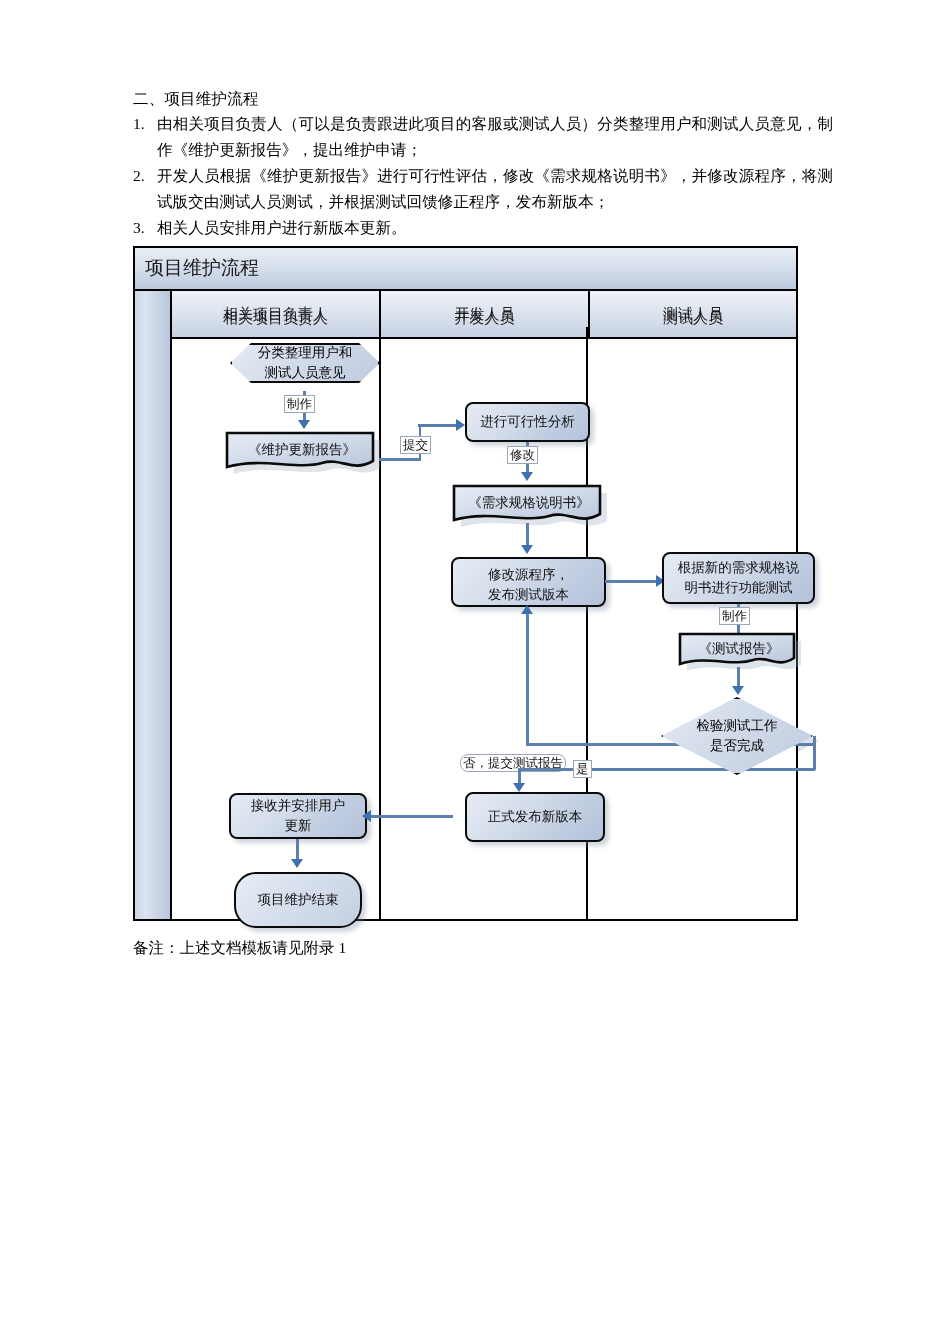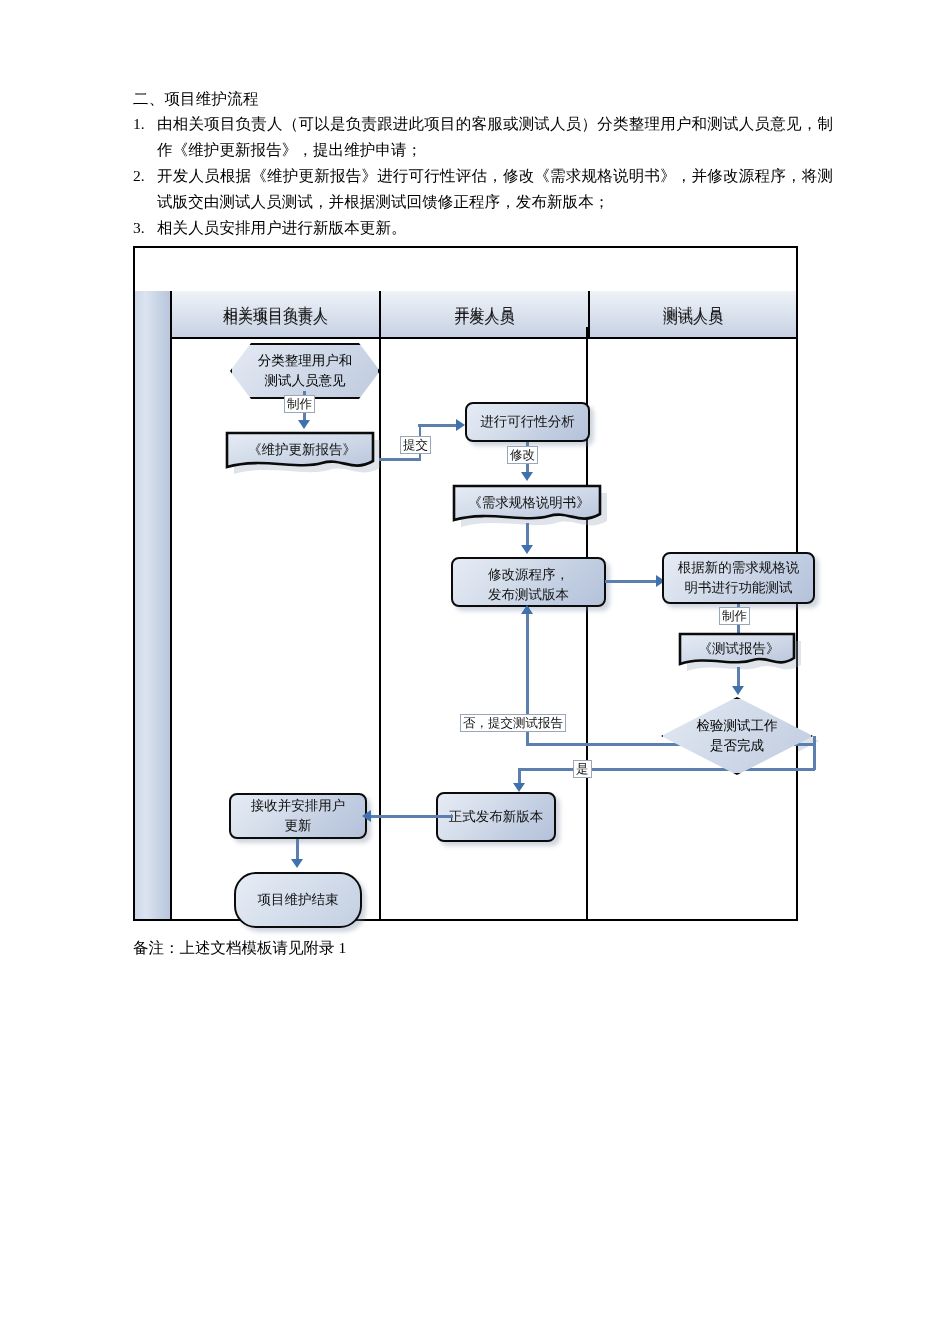--- a/index.html
+++ b/index.html
@@ -183,20 +183,23 @@
         <span class="num">3.</span>
         <span class="txt">相关人员安排用户进行新版本更新。</span>
       </li>
     </ul>
   </div>
 
   <div class="note">备注：上述文档模板请见附录 1</div>
 
   <div class="diagram">
 
+    <div class="dg-title">
+      <span>项目维护流程</span>
+    </div>
 
     <div class="lane-strip"></div>
 
     <div class="lane-heads">
       <div class="lane-head lh1">
         <span class="ghost">相关项目负责人</span>
         <span class="ghost b">相关项目负责人</span>
       </div>
       <div class="lane-head lh2">
         <span class="ghost">开发人员</span>
@@ -205,21 +208,21 @@
       <div class="lane-head lh3">
         <span class="ghost">测试人员</span>
         <span class="ghost b">测试人员</span>
       </div>
     </div>
 
     <div class="lane-body">
       <div class="lane-sep sep1"></div>
       <div class="lane-sep sep2"></div>
 
-      <div class="hexwrap" style="left:58px;top:16px;width:150px;height:56px;">
+      <div class="hexwrap" style="left:58px;top:16px;width:150px;height:40px;">
         <div class="hexshadow"></div>
         <div class="hex">
             <span style="white-space:pre-line">分类整理用户和
 测试人员意见</span>
           </div>
       </div>
 
       <div class="ln lnv" style="left:131px;top:64px;height:31px;"></div>
       <div class="arr arr-d" style="left:126px;top:93px;"></div>
       <div class="edge-label" style="left:112px;top:68px;">制作</div>
@@ -287,23 +290,23 @@
         <span style="white-space:pre-line">修改源程序，
 发布测试版本</span>
       </div>
 
       <div class="ln lnh" style="left:433px;top:253px;width:54px;"></div>
       <div class="arr arr-r" style="left:484px;top:248px;"></div>
 
       <div class="ln lnv" style="left:354px;top:280px;height:138px;"></div>
       <div class="arr arr-u" style="left:349px;top:278px;"></div>
       <div class="ln lnh" style="left:354px;top:416px;width:290px;"></div>
-      <div class="edge-label" style="left:288px;top:387px;">否，提交测试报告</div>
-
-      <div class="shape box" style="left:264px;top:465px;width:120px;height:50px;">
+      <div class="edge-label" style="left:288px;top:427px;border-radius:8px;">否，提交测试报告</div>
+
+      <div class="shape box" style="left:293px;top:465px;width:140px;height:50px;">
         <span>正式发布新版本</span>
       </div>
 
       <div class="ln lnh" style="left:196px;top:488px;width:85px;"></div>
       <div class="arr arr-l" style="left:190px;top:483px;"></div>
 
       <div class="ln lnv" style="left:641px;top:409px;height:34px;"></div>
       <div class="ln lnh" style="left:346px;top:441px;width:297px;"></div>
       <div class="ln lnv" style="left:346px;top:441px;height:18px;"></div>
       <div class="arr arr-d" style="left:341px;top:456px;"></div>

